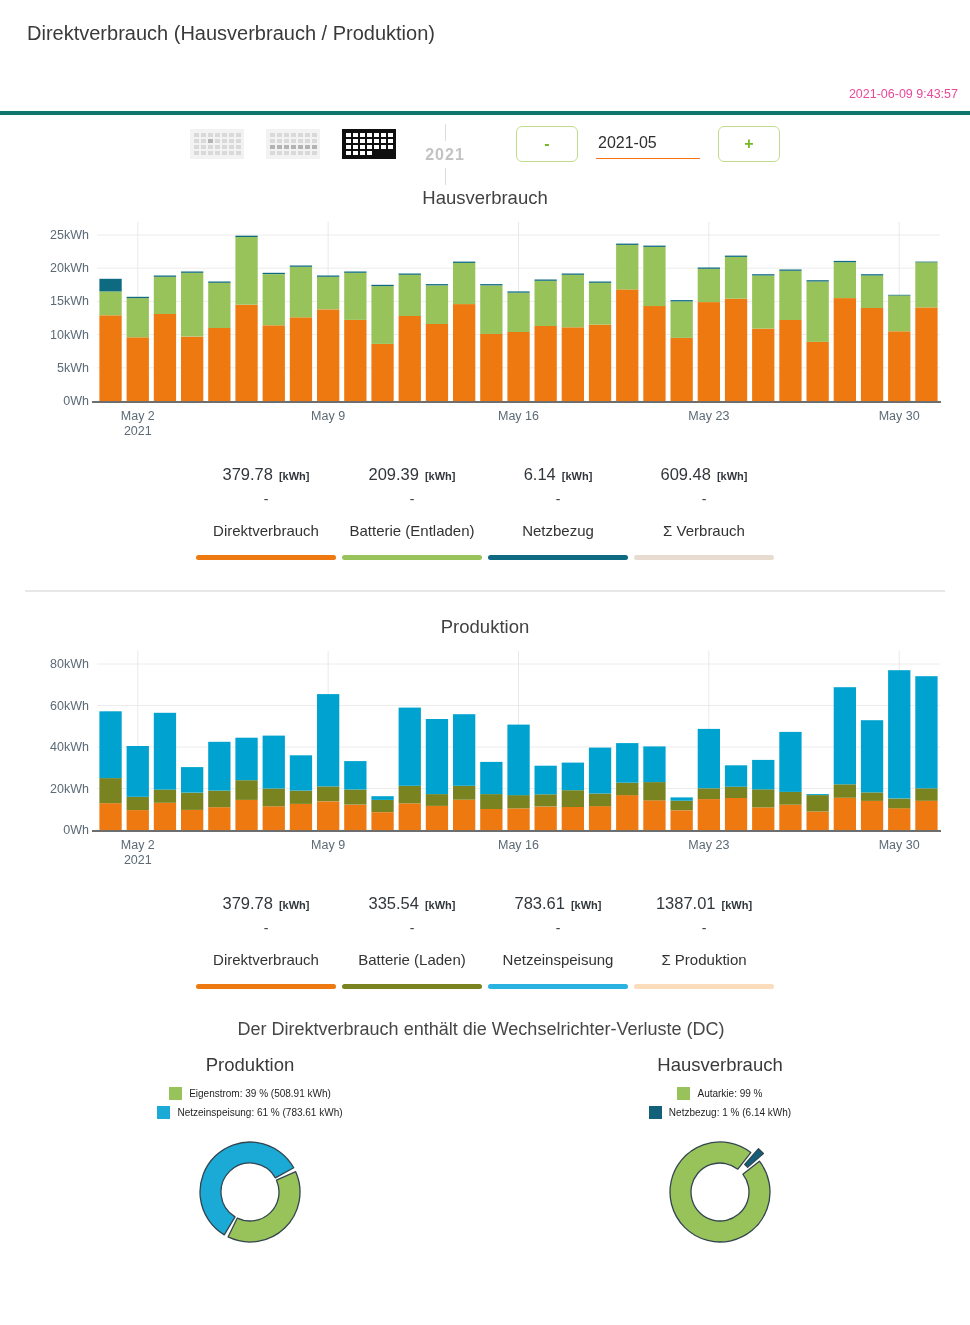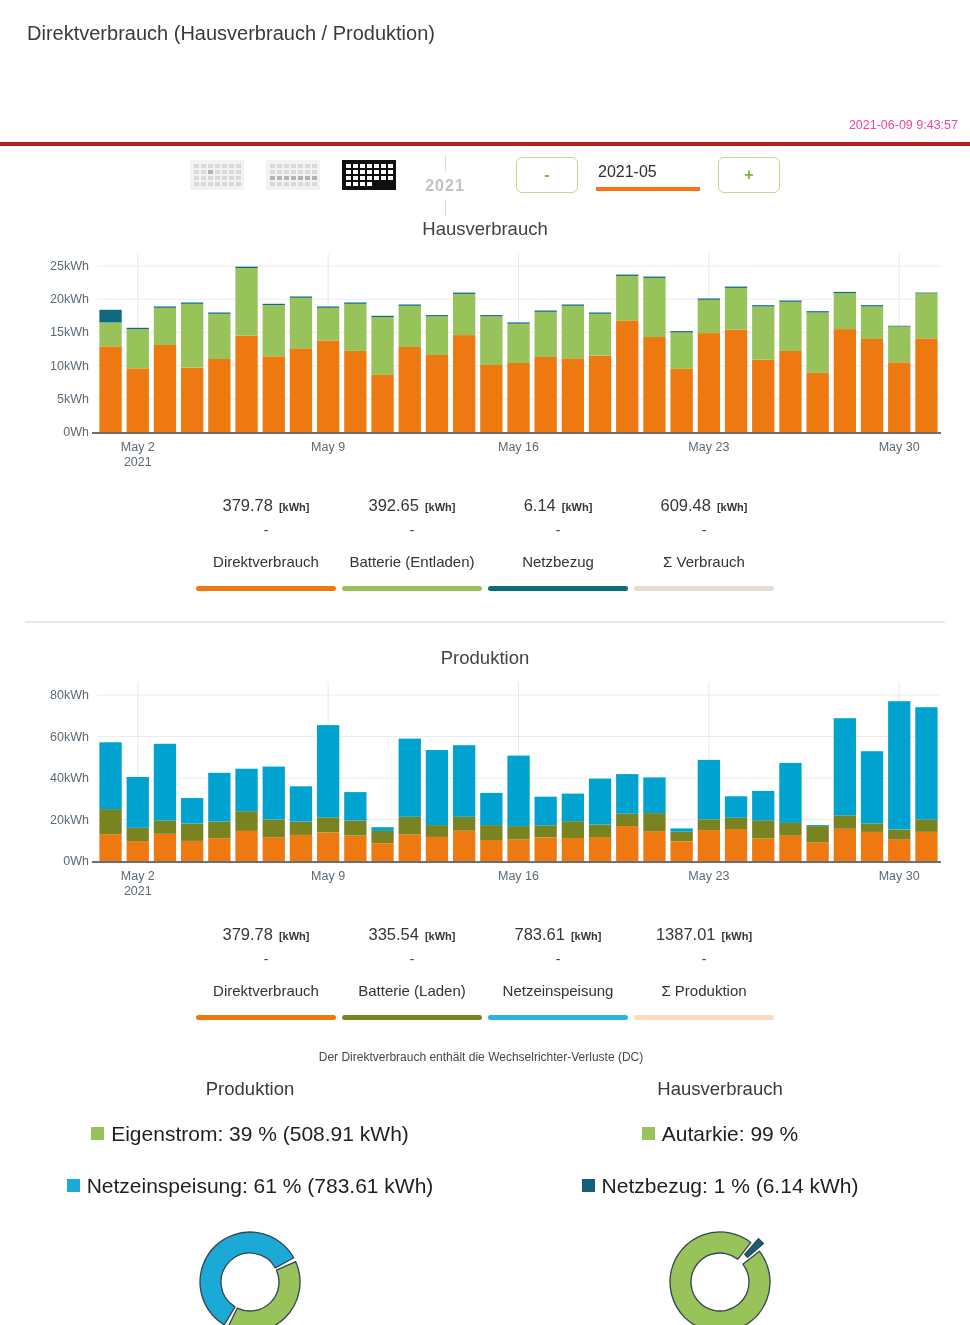--- a/index.html
+++ b/index.html
@@ -1,21 +1,21 @@
 <!DOCTYPE html>
 <html><head>
 <meta charset="utf-8">
 <style>
   * { box-sizing: border-box; margin: 0; padding: 0; }
   html,body { width: 970px; height: 1325px; background: #fff; overflow: hidden;
     font-family: "Liberation Sans", "DejaVu Sans", sans-serif; color: #333; }
   .page { width: 970px; position: relative; }
 
   
-  .hdr-bar { height: 146px; position: relative; border-bottom: 4px solid #b91c1c; }
+  .hdr-bar { height: 115px; position: relative; border-bottom: 4px solid #0f766e; }
   .hdr-title { position: absolute; top: 22px; left: 27px; font-size: 20px; color: #3a3a3a; }
   .hdr-time { position: absolute; right: 12px; bottom: 10px; font-size: 12.5px; color: #ec4899; }
 
   
   .toolbar { height: 58px; display: flex; align-items: center; justify-content: center; }
   .views { display: flex; gap: 22px; margin-right: 44px; }
   .cal-btn { width: 54px; height: 38px; padding: 0; border: none; background: transparent; cursor: pointer; }
   .cal { width: 54px; height: 38px; border-radius: 2px; overflow: hidden; }
   .cal .hdr { height: 8px; background: #cdcdcd; }
   .cal .cal-grid { display: grid; grid-template-columns: repeat(7,5px); grid-auto-rows: 4px;
@@ -24,46 +24,46 @@
   .cal.light .cal-grid span.hl { background: #b3b3b3; }
   .cal.dark .hdr { background: #000; }
   .cal.dark .cal-grid { background: #0f0f0f; }
   .cal.dark .cal-grid span { background: #fff; }
   .cal.dark .cal-grid span.hide { background: transparent; }
   .cal.year { border: 1px solid #dcdcdc; }
   .cal.year .ybody { display: flex; align-items: center; justify-content: center; height: 29px;
      background: #fff; color: #c3c3c3; font-size: 16px; font-weight: 700; letter-spacing: 1px; }
   .step-btn { width: 62px; height: 36px; background: #fff; border: 1px solid #c2dc8d;
      border-radius: 6px; color: #76b82a; font-size: 16px; font-weight: 700; cursor: pointer; }
-  .period-input { width: 104px; margin: 0 18px; border: none; border-bottom: 4px solid #f97316;
+  .period-input { width: 104px; margin: 0 18px; border: none; border-bottom: 1px solid #f97316;
      font-size: 16px; color: #2f2f2f; padding: 4px 2px 6px 2px; background: transparent;
      font-family: inherit; }
 
   
   .chart-sec { padding-top: 8px; }
   .chart-title { text-align: center; font-size: 18.5px; font-weight: 400; color: #424242; margin: 6px 0 2px 0; }
   svg text { font-family: "Liberation Sans", "DejaVu Sans", sans-serif; }
 
   .summary-row { display: flex; justify-content: center; gap: 6px; margin-top: 10px; padding-bottom: 14px; }
   .sum-item { width: 140px; text-align: center; }
   .sum-value { font-size: 16.5px; color: #32373c; }
   .sum-unit { font-size: 11px; font-weight: 700; margin-left: 6px; color: #32373c; }
   .sum-sep { font-size: 14px; color: #444; margin: 7px 0; }
   .sum-label { font-size: 15px; color: #333; max-width: 132px; margin: 13px auto; line-height: 1.45; }
   .sum-bar { height: 5px; border-radius: 3px; margin-top: 9px; }
 
   .divider { height: 2px; background: #e7e7e7; border: none; margin: 16px 25px 10px 25px; }
 
-  .note { text-align: center; font-size: 12px; color: #464646; margin: 16px 8px 14px 0; }
+  .note { text-align: center; font-size: 18px; color: #464646; margin: 16px 8px 14px 0; }
 
   
   .donut-row { display: flex; justify-content: center; margin-top: 10px; }
   .donut-col { width: 470px; display: flex; flex-direction: column; align-items: center; }
   .donut-title { font-size: 18.5px; font-weight: 400; color: #3a3a3a; margin-bottom: 8px; }
-  .legend-line { display: flex; align-items: center; gap: 7px; font-size: 21px; color: #1f1f1f; margin: 14px 0; }
+  .legend-line { display: flex; align-items: center; gap: 7px; font-size: 10px; color: #1f1f1f; margin: 3px 0; }
   .swatch { width: 13px; height: 13px; display: inline-block; }
 </style>
 </head>
 <body>
 
 <div class="page">
 
   <div class="hdr-bar">
     <div class="hdr-title">Direktverbrauch (Hausverbrauch / Produktion)</div>
     <div class="hdr-time">2021-06-09 9:43:57</div>
@@ -306,21 +306,21 @@
         <text x="899.2096774193549" y="209" text-anchor="middle" fill="#5c6a75" font-size="12.5">May 30</text>
       </svg>
     <div class="summary-row">
       <div class="sum-item">
         <div><span class="sum-value">379.78</span><span class="sum-unit">[kWh]</span></div>
         <div class="sum-sep">-</div>
         <div class="sum-label">Direktverbrauch</div>
         <div class="sum-bar" style="background: rgb(239, 121, 17);"></div>
       </div>
       <div class="sum-item">
-        <div><span class="sum-value">392.65</span><span class="sum-unit">[kWh]</span></div>
+        <div><span class="sum-value">209.39</span><span class="sum-unit">[kWh]</span></div>
         <div class="sum-sep">-</div>
         <div class="sum-label">Batterie (Entladen)</div>
         <div class="sum-bar" style="background: rgb(152, 195, 91);"></div>
       </div>
       <div class="sum-item">
         <div><span class="sum-value">6.14</span><span class="sum-unit">[kWh]</span></div>
         <div class="sum-sep">-</div>
         <div class="sum-label">Netzbezug</div>
         <div class="sum-bar" style="background: rgb(13, 106, 128);"></div>
       </div>

